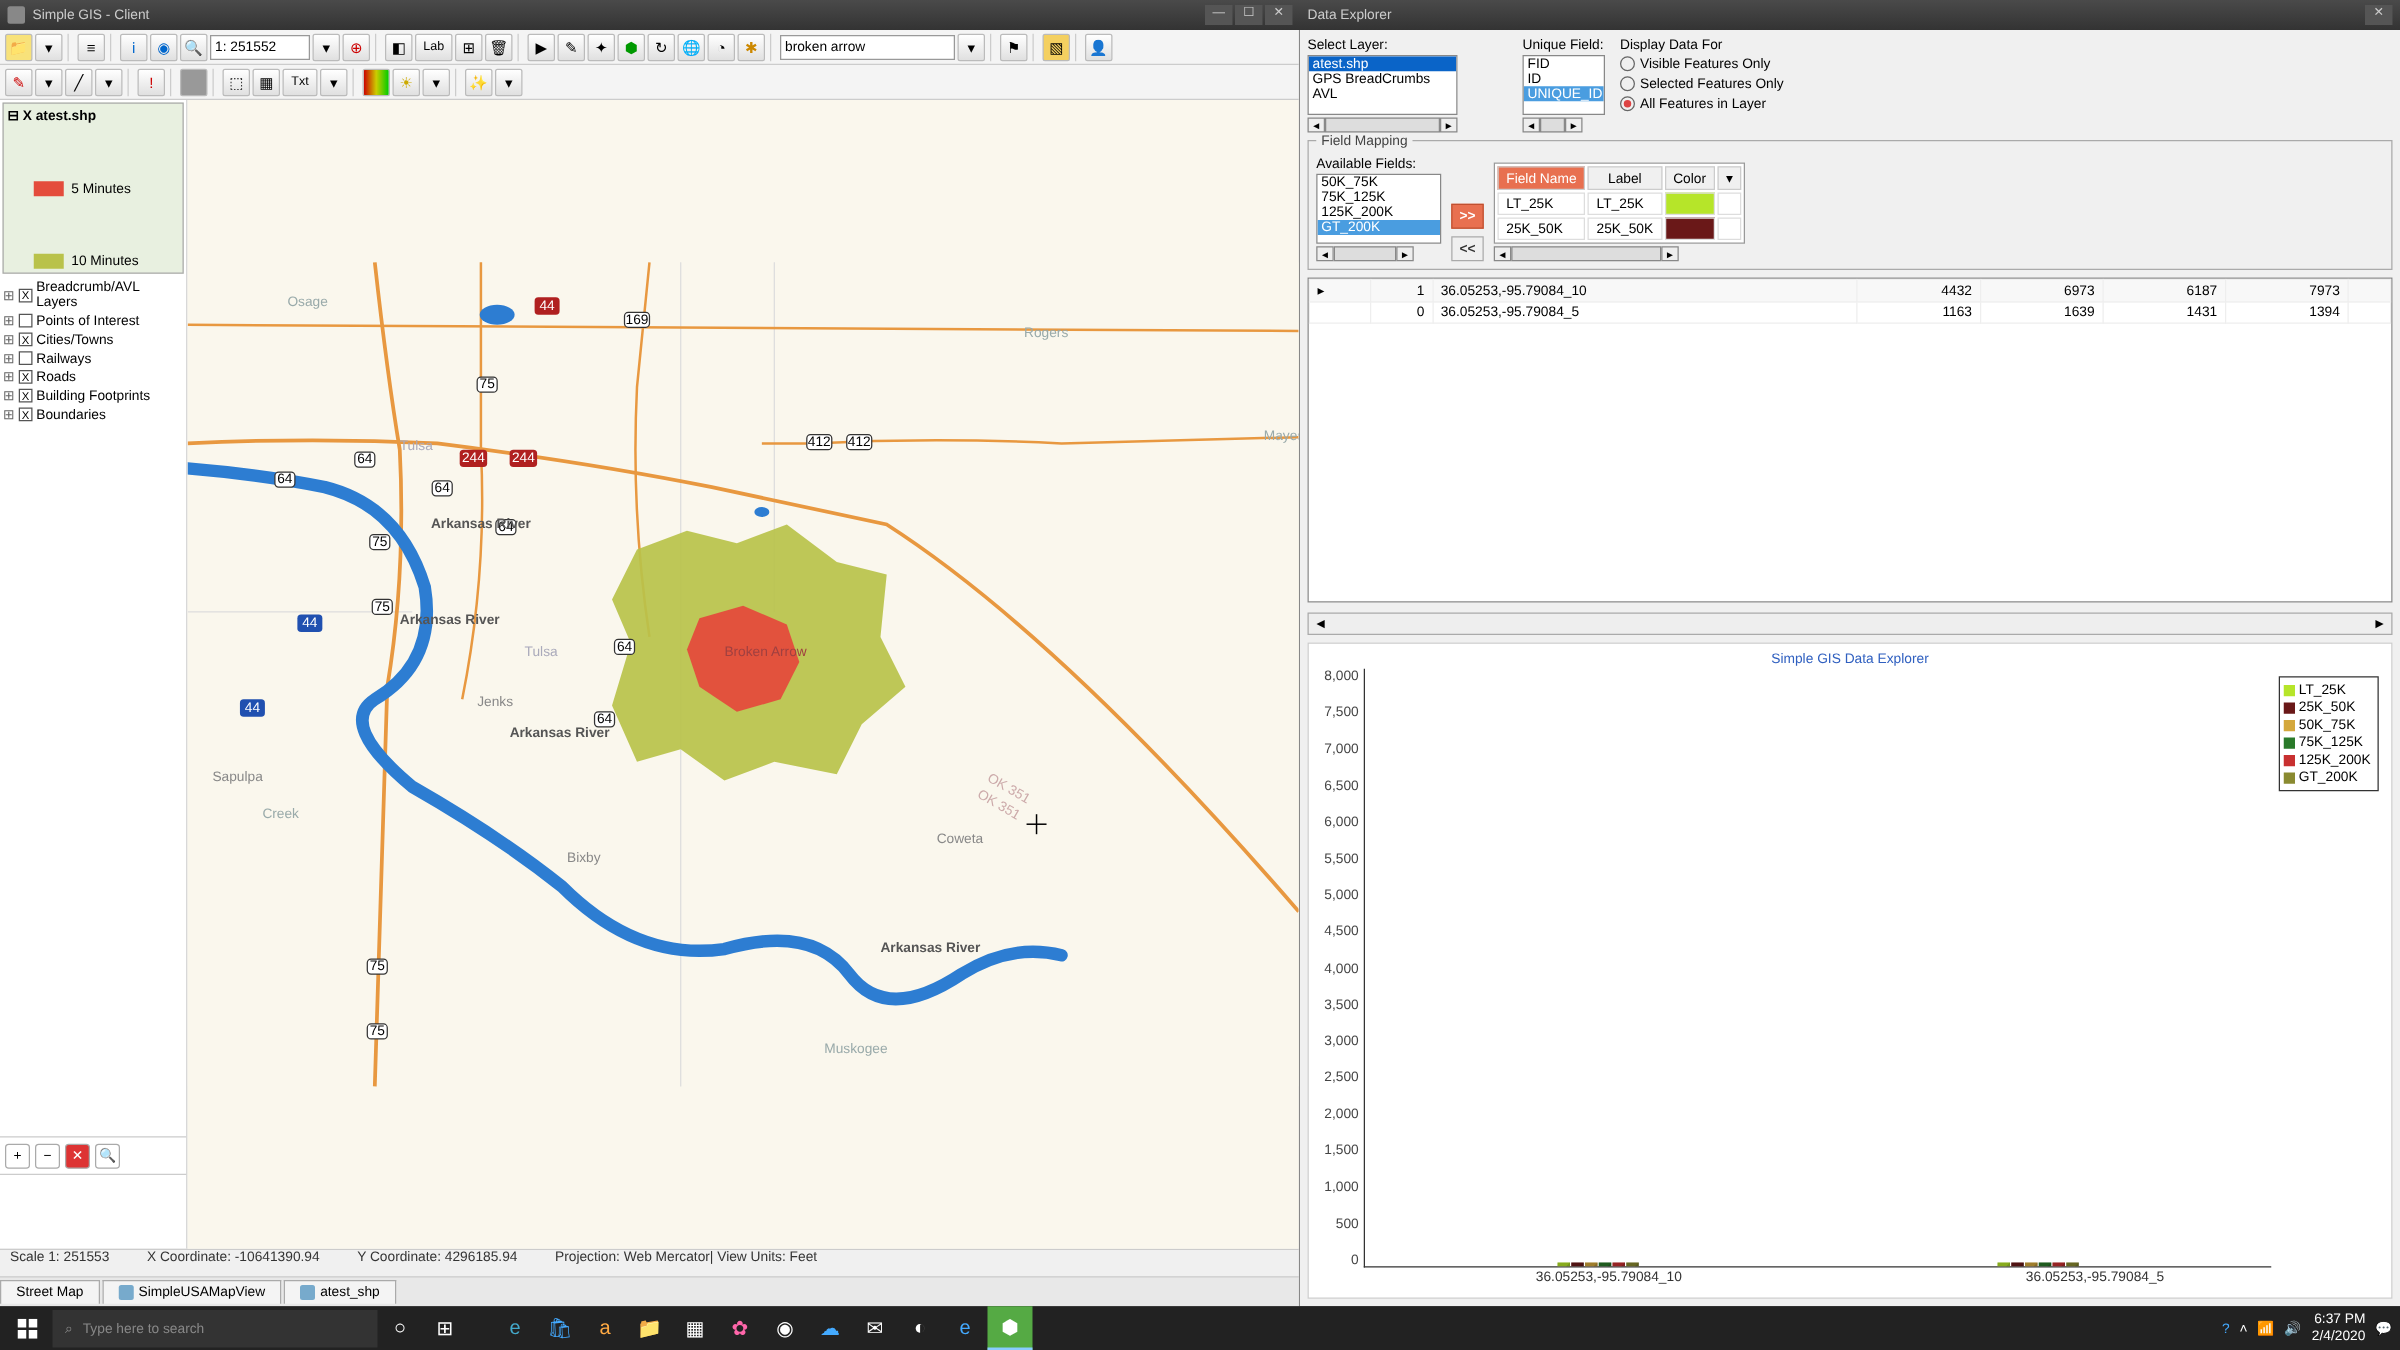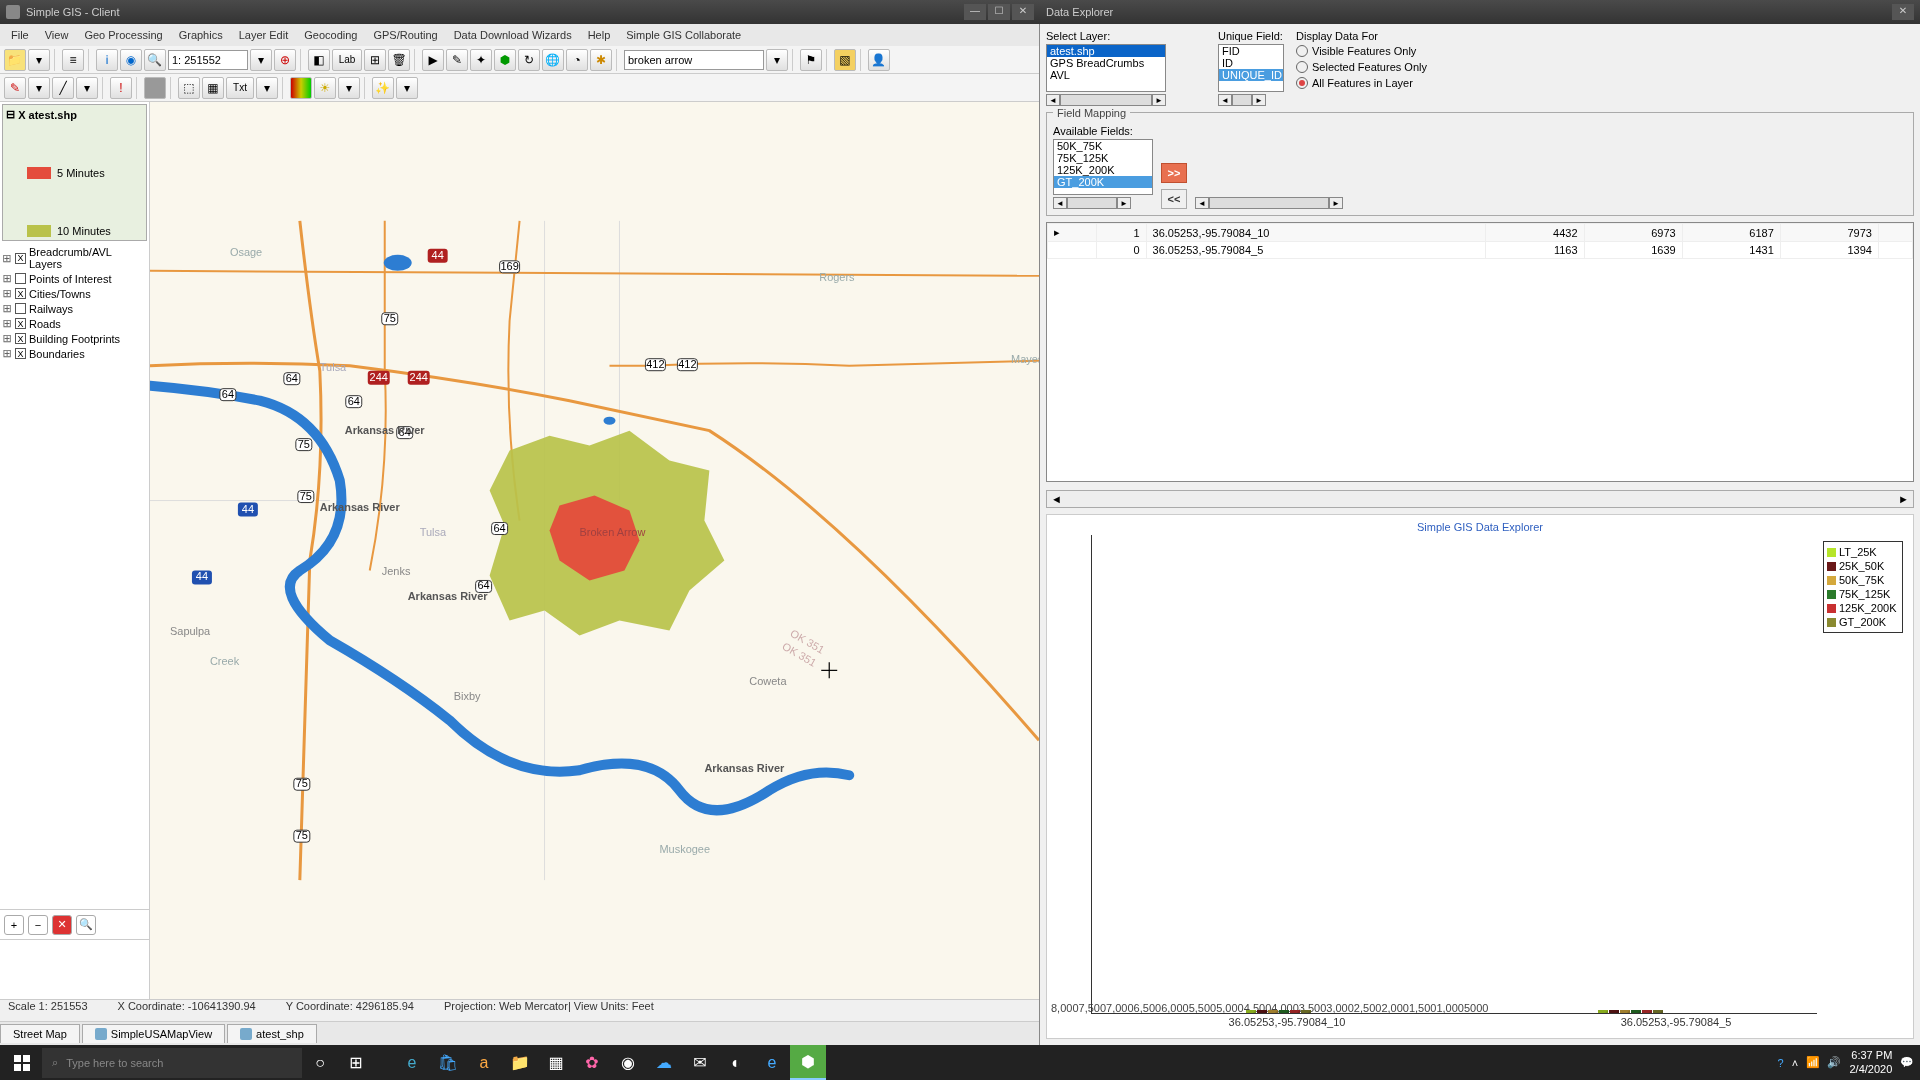--- a/index.html
+++ b/index.html
@@ -73,21 +73,21 @@
 .data-grid table { width:100%; border-collapse:collapse;}
 .data-grid th { background:#eee; border:1px solid #ccc; padding:3px 6px; font-weight:normal; text-align:left;}
 .data-grid td { border:1px solid #eee; padding:2px 6px; text-align:right;}
 .data-grid td.l { text-align:left; }
 .data-grid tr.row td { background:#f8f8f8;}
 .grid-scroll { height: 18px; border:1px solid #aaa; background:#eee; display:flex; align-items:center; justify-content:space-between; padding:0 4px; margin-top:2px;}
 
 .chart-area { flex:1; background:#fff; border:1px solid #ccc; position:relative; padding:4px;}
 .chart-title { text-align:center; color:#3060c0; font-size:11px; padding:2px;}
 .chart-body { display:flex; height: calc(100% - 36px); }
-.y-axis { width:40px; display:flex; flex-direction:row; justify-content:space-between; align-items:flex-end; padding-right:4px; font-size:9px; color:#444;}
+.y-axis { width:40px; display:flex; flex-direction:column; justify-content:space-between; align-items:flex-end; padding-right:4px; font-size:9px; color:#444;}
 .plot { flex:1; border-left:1px solid #333; border-bottom:1px solid #333; position:relative; display:flex; align-items:flex-end; justify-content:space-around; padding:0 10px;}
 .bargroup { display:flex; align-items:flex-end; gap:1px;}
 .bar { width:10px; }
 .chart-legend { width:80px; border:1px solid #333; padding:3px; font-size:9px; background:#fff; align-self:flex-start; margin:6px;}
 .chart-legend div { display:flex; align-items:center; gap:3px; padding:1px 0;}
 .lsw { width:9px; height:9px;}
 .x-labels { display:flex; justify-content:space-around; font-size:9px; color:#333; padding:2px 40px 0 40px;}
 
 
 .taskbar { height: 35px; background: #222; display:flex; align-items:center; padding:0 2px; position:relative;}
@@ -115,32 +115,20 @@
   <div class="titlebar" style="flex:1;">
     <span>Data Explorer</span>
     <span class="spacer"></span>
     <span class="winbtn">✕</span>
   </div>
 </div>
 
 <div class="main-row">
 
 <div class="app">
-  <div class="menubar">
-    <span>File</span>
-    <span>View</span>
-    <span>Geo Processing</span>
-    <span>Graphics</span>
-    <span>Layer Edit</span>
-    <span>Geocoding</span>
-    <span>GPS/Routing</span>
-    <span>Data Download Wizards</span>
-    <span>Help</span>
-    <span>Simple GIS Collaborate</span>
-  </div>
 
   <div class="toolbar">
     <div class="tbtn" style="background:#f8e27a;">📁</div>
     <div class="tbtn">▾</div>
     <div class="tsep"></div>
     <div class="tbtn">≡</div>
     <div class="tsep"></div>
     <div class="tbtn" style="color:#06c;">ℹ</div>
     <div class="tbtn" style="color:#06c;">◉</div>
     <div class="tbtn">🔍</div>
@@ -436,20 +424,42 @@
                 <div class="sa">◄</div>
                 <div class="sa" style="width:50px;background:#ddd;"></div>
                 <div class="sa">►</div>
               </div>
         </div>
         <div class="ctrl-col" style="gap:6px;justify-content:center;">
           <div class="arrow-btn">&gt;&gt;</div>
           <div class="arrow-btn back">&lt;&lt;</div>
         </div>
         <div>
+          <table class="mapping-table">
+            <tbody>
+                  <tr>
+                    <th class="fn">Field Name</th>
+                    <th>Label</th>
+                    <th>Color</th>
+                    <th style="width:14px;">▾</th>
+                  </tr>
+            <tr>
+                    <td>LT_25K</td>
+                    <td>LT_25K</td>
+                    <td style="background:#b6e529;width:40px;"></td>
+                    <td></td>
+                  </tr>
+            <tr>
+                    <td>25K_50K</td>
+                    <td>25K_50K</td>
+                    <td style="background:#6a1818;"></td>
+                    <td></td>
+                  </tr>
+          </tbody>
+              </table>
           <div class="scroll-arrows" style="margin-top:2px;">
                 <div class="sa">◄</div>
                 <div class="sa" style="width:120px;background:#ddd;"></div>
                 <div class="sa">►</div>
               </div>
         </div>
       </div>
     </div>
 
     <div class="data-grid">

